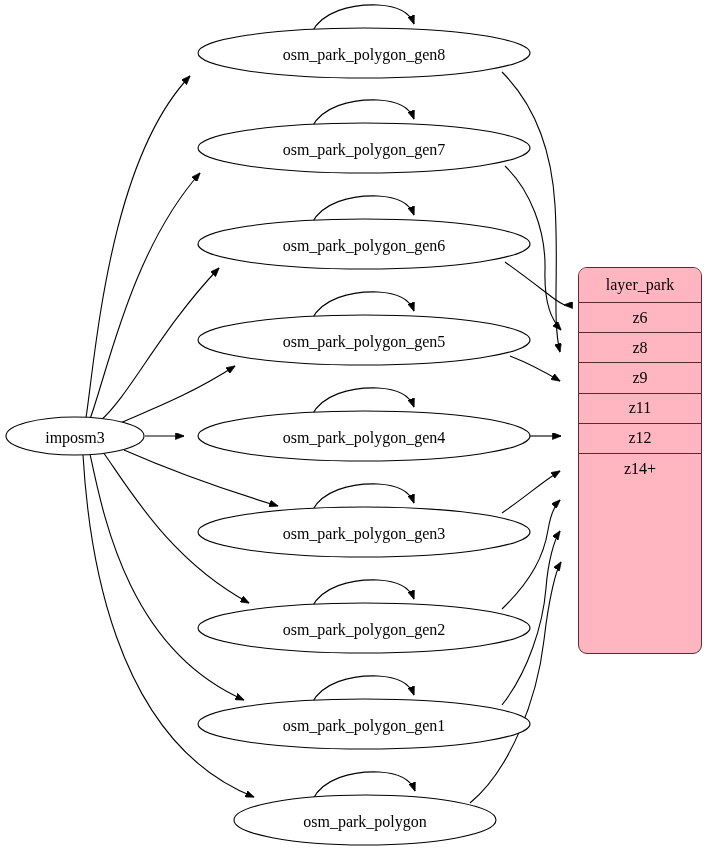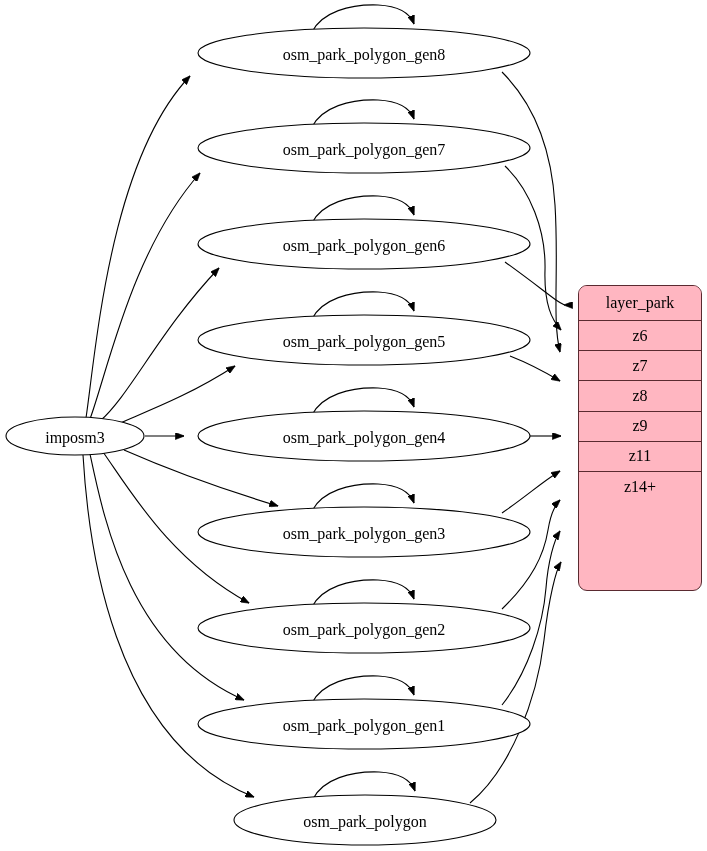--- a/index.html
+++ b/index.html
@@ -174,23 +174,23 @@
         <text class="node-label" x="364" y="725">osm_park_polygon_gen1</text>
       </g>
 
       <g>
         <ellipse class="node-ellipse" cx="365" cy="820" rx="131" ry="25"></ellipse>
         <text class="node-label" x="365" y="821">osm_park_polygon</text>
       </g>
     </g>
   </svg>
 
-  <div id="layer-table" style="left:578px; top:285px; width:124px; height:306px;">
+  <div id="layer-table" style="left:578px; top:267px; width:124px; height:387px;">
     <div class="table-row" style="height:34px;">layer_park</div>
     <div class="table-row" style="height:30.2px;font-family:Liberation Serif, serif;">z6</div>
-    <div class="table-row" style="height:30.2px;">z7</div>
     <div class="table-row" style="height:30.2px;font-family:Liberation Serif, serif;">z8</div>
     <div class="table-row" style="height:30.2px;">z9</div>
     <div class="table-row" style="height:30.2px;text-align:right;">z11</div>
+    <div class="table-row" style="height:30.2px;">z12</div>
     <div class="table-row" style="height:30.2px;">z14+</div>
   </div>
 
 </div>
 
 </body></html>

